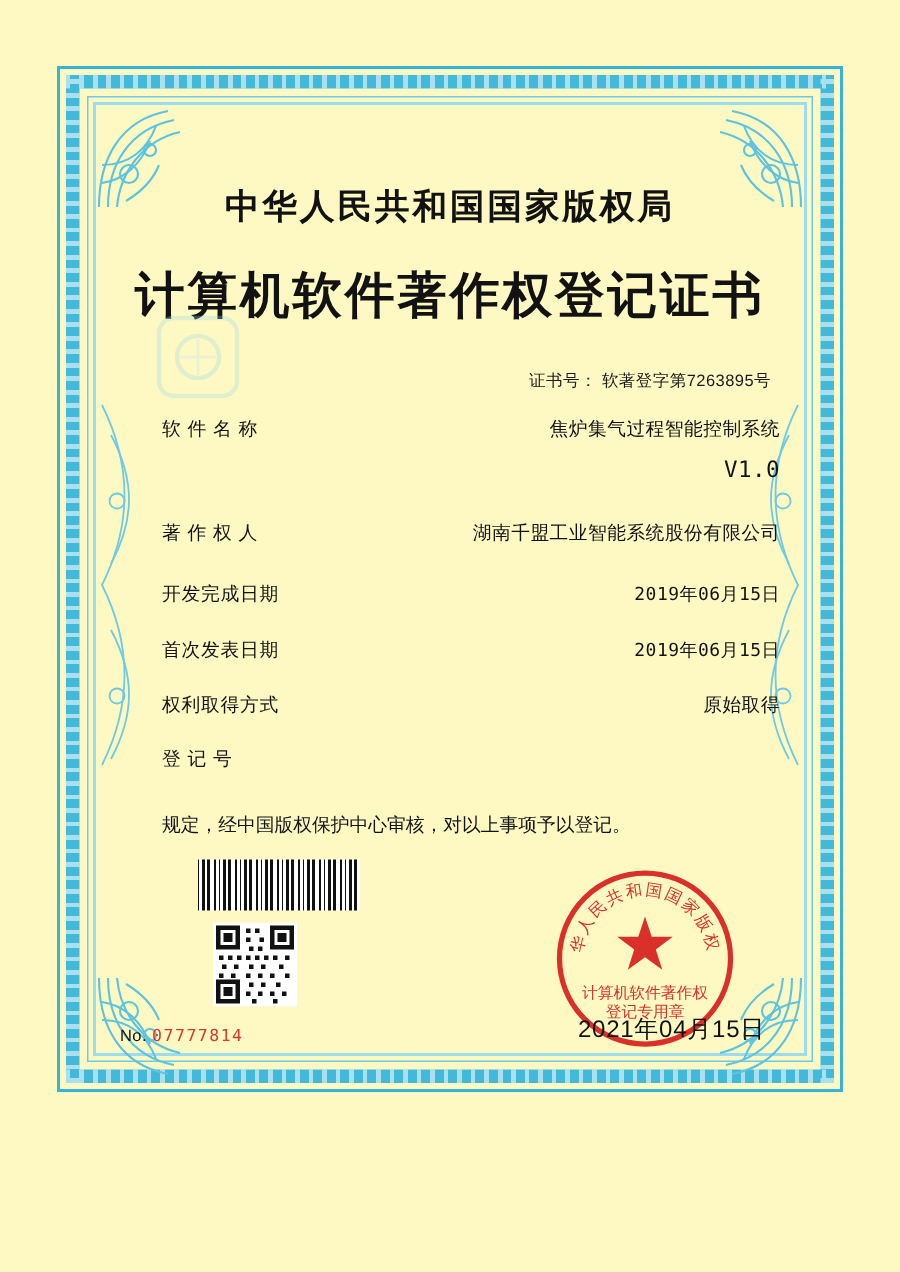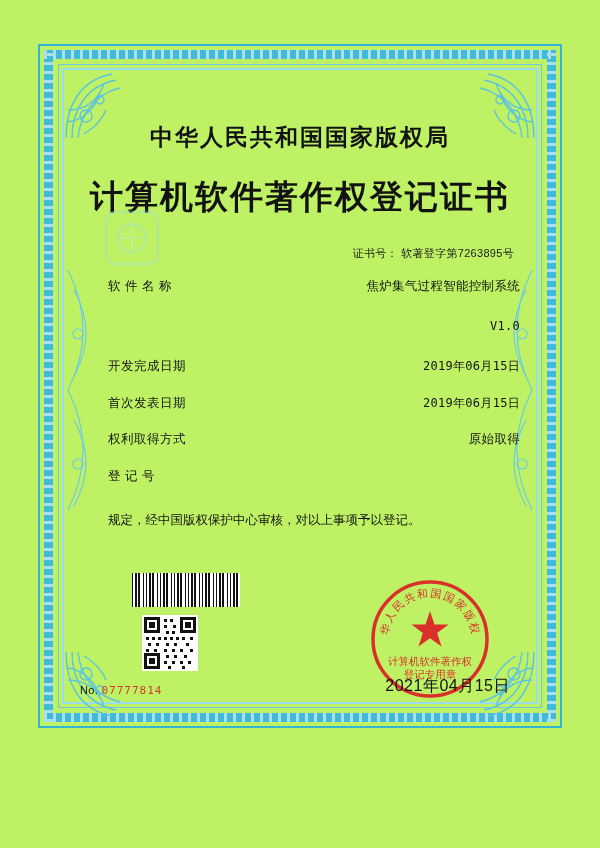--- a/index.html
+++ b/index.html
@@ -12,21 +12,21 @@
     height: 848px;
     font-family: "Liberation Sans", sans-serif;
     position: relative;
     overflow: hidden;
   }
   .page {
     position: absolute;
     left: 0; top: 0;
     width: 600px;
     height: 848px;
-    background: #bef264;
+    background: #fef9c3;
   }
 
   
   .border-outer {
     position: absolute;
     left: 38px; top: 44px;
     width: 524px; height: 684px;
     border: 2px solid #37b3d6;
     box-sizing: border-box;
   }
@@ -151,23 +151,23 @@
     display: flex;
     justify-content: space-between;
   }
   .row .value {
     flex: 1;
     letter-spacing: .3px;
     text-align: right;
   }
   .row .value .line2 {
     display: block;
-    margin-top: 21px;
+    margin-top: 6px;
     font-family: "DejaVu Sans Mono", monospace;
-    font-size: 12px;
+    font-size: 15px;
   }
   .mono { font-family: "DejaVu Sans Mono", monospace; font-size: 12px; }
 
   .gap-lg { margin-bottom: 22px; }
   .gap-md { margin-bottom: 18px; }
 
   .para {
     margin-top: 22px;
     padding: 0 12px 0 28px;
     font-size: 12.5px;
@@ -330,20 +330,24 @@
     <div class="rows">
 
       <div class="row gap-lg">
         <div class="label spread">软 件 名 称</div>
         <div class="value">
           <span>焦炉集气过程智能控制系统</span>
           <span class="line2">V1.0</span>
         </div>
       </div>
 
+      <div class="row gap-lg">
+        <div class="label spread">著 作 权 人</div>
+        <div class="value">湖南千盟工业智能系统股份有限公司</div>
+      </div>
 
       <div class="row gap-md">
         <div class="label">开发完成日期</div>
         <div class="value mono">2019年06月15日</div>
       </div>
 
       <div class="row gap-md">
         <div class="label">首次发表日期</div>
         <div class="value mono">2019年06月15日</div>
       </div>

